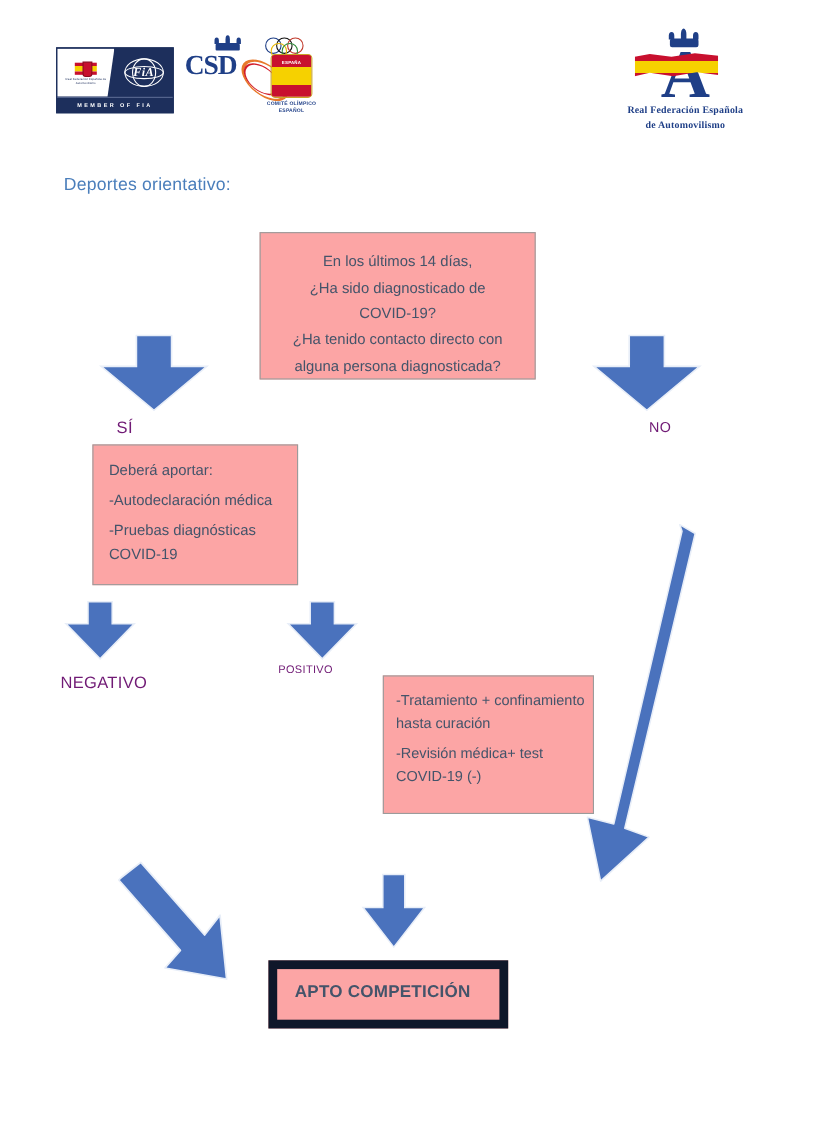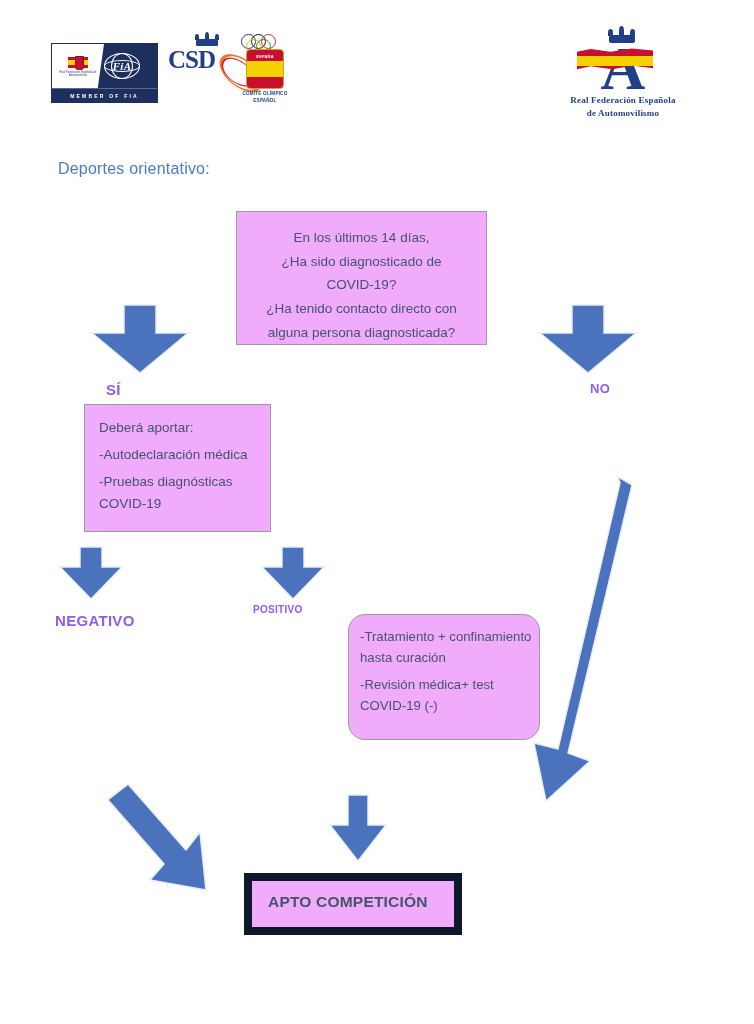--- a/index.html
+++ b/index.html
@@ -31,21 +31,21 @@
   .mini-crest{width:26px;height:17px;position:relative;}
   .mini-crest .bar{position:absolute;left:3px;width:20px;}
   .mini-crest .b1{top:3px;height:3px;background:#c8102e;}
   .mini-crest .b2{top:6px;height:5px;background:#f6d100;}
   .mini-crest .b3{top:11px;height:3px;background:#c8102e;}
   .mini-crest .shield{
     position:absolute;left:10px;top:2px;width:7px;height:12px;
     background:#c8102e;border:1px solid #8a0b20;border-radius:0 0 3px 3px;
   }
   .mini-txt{font-size:2.6px;color:#1d2f5c;line-height:1.1;margin-top:1px;text-align:center;letter-spacing:.1px;}
-  .fia-right{flex:1;display:flex;align-items:center;justify-content:flex-start;}
+  .fia-right{flex:1;display:flex;align-items:center;justify-content:center;}
   .fia-globe{position:relative;width:36px;height:26px;}
   .fia-globe .ring{
     position:absolute;left:50%;top:50%;transform:translate(-50%,-50%);
     width:34px;height:24px;border:1.2px solid #ffffff;border-radius:50%;
   }
   .fia-globe .ring2{width:20px;height:24px;}
   .fia-globe .ring3{width:34px;height:10px;}
   .fia-globe .fia-word{
     position:absolute;left:50%;top:50%;transform:translate(-50%,-52%);
     color:#ffffff;font-size:11px;font-weight:bold;font-style:italic;letter-spacing:.3px;
@@ -133,55 +133,55 @@
   }
 
   
   .section-title{
     position:absolute;left:58px;top:160px;
     font-size:16px;color:#4a7ebb;letter-spacing:.2px;
   }
 
   .box{
     position:absolute;box-sizing:border-box;
-    background:#f0abfc;border:1px solid #9b9b9b;
+    background:#fca5a5;border:1px solid #9b9b9b;
     color:#44546a;
   }
   .box p{margin:0;}
 
   #question-box{
     left:236px;top:211px;width:251px;height:134px;
     padding:14px 10px 0;text-align:center;
     font-size:13.5px;line-height:1.75;
   }
 
   #provide-box{
     left:84px;top:404px;width:187px;height:128px;
     padding:12px 0 0 14px;text-align:left;
     font-size:13.5px;line-height:1.62;
   }
   #provide-box p{margin-bottom:5px;}
 
   #treatment-box{
     left:348px;top:614px;width:192px;height:126px;
     padding:11px 0 0 11px;text-align:left;
-    font-size:13.2px;line-height:1.62;border-radius:17px;
+    font-size:13.2px;line-height:1.62;
   }
   #treatment-box p{margin-bottom:5px;}
 
   #apto-box{
     left:244px;top:873px;width:218px;height:62px;
     border:8px solid #0f172a;
     padding:12px 0 0 16px;
     font-size:15.5px;font-weight:bold;color:#44546a;letter-spacing:.2px;
   }
 
   
   .blue-label{
-    position:absolute;color:#8b5cf6;font-weight:bold;letter-spacing:.3px;
+    position:absolute;color:#701a75;font-weight:normal;letter-spacing:.3px;
   }
   #label-si{left:106px;top:381px;font-size:15px;}
   #label-no{left:590px;top:381px;font-size:13px;}
   #label-negativo{left:55px;top:612px;font-size:15px;}
   #label-positivo{left:253px;top:604px;font-size:10px;}
 
   
   .arrow{position:absolute;}
   .arrow svg{display:block;overflow:visible;}
 </style>

